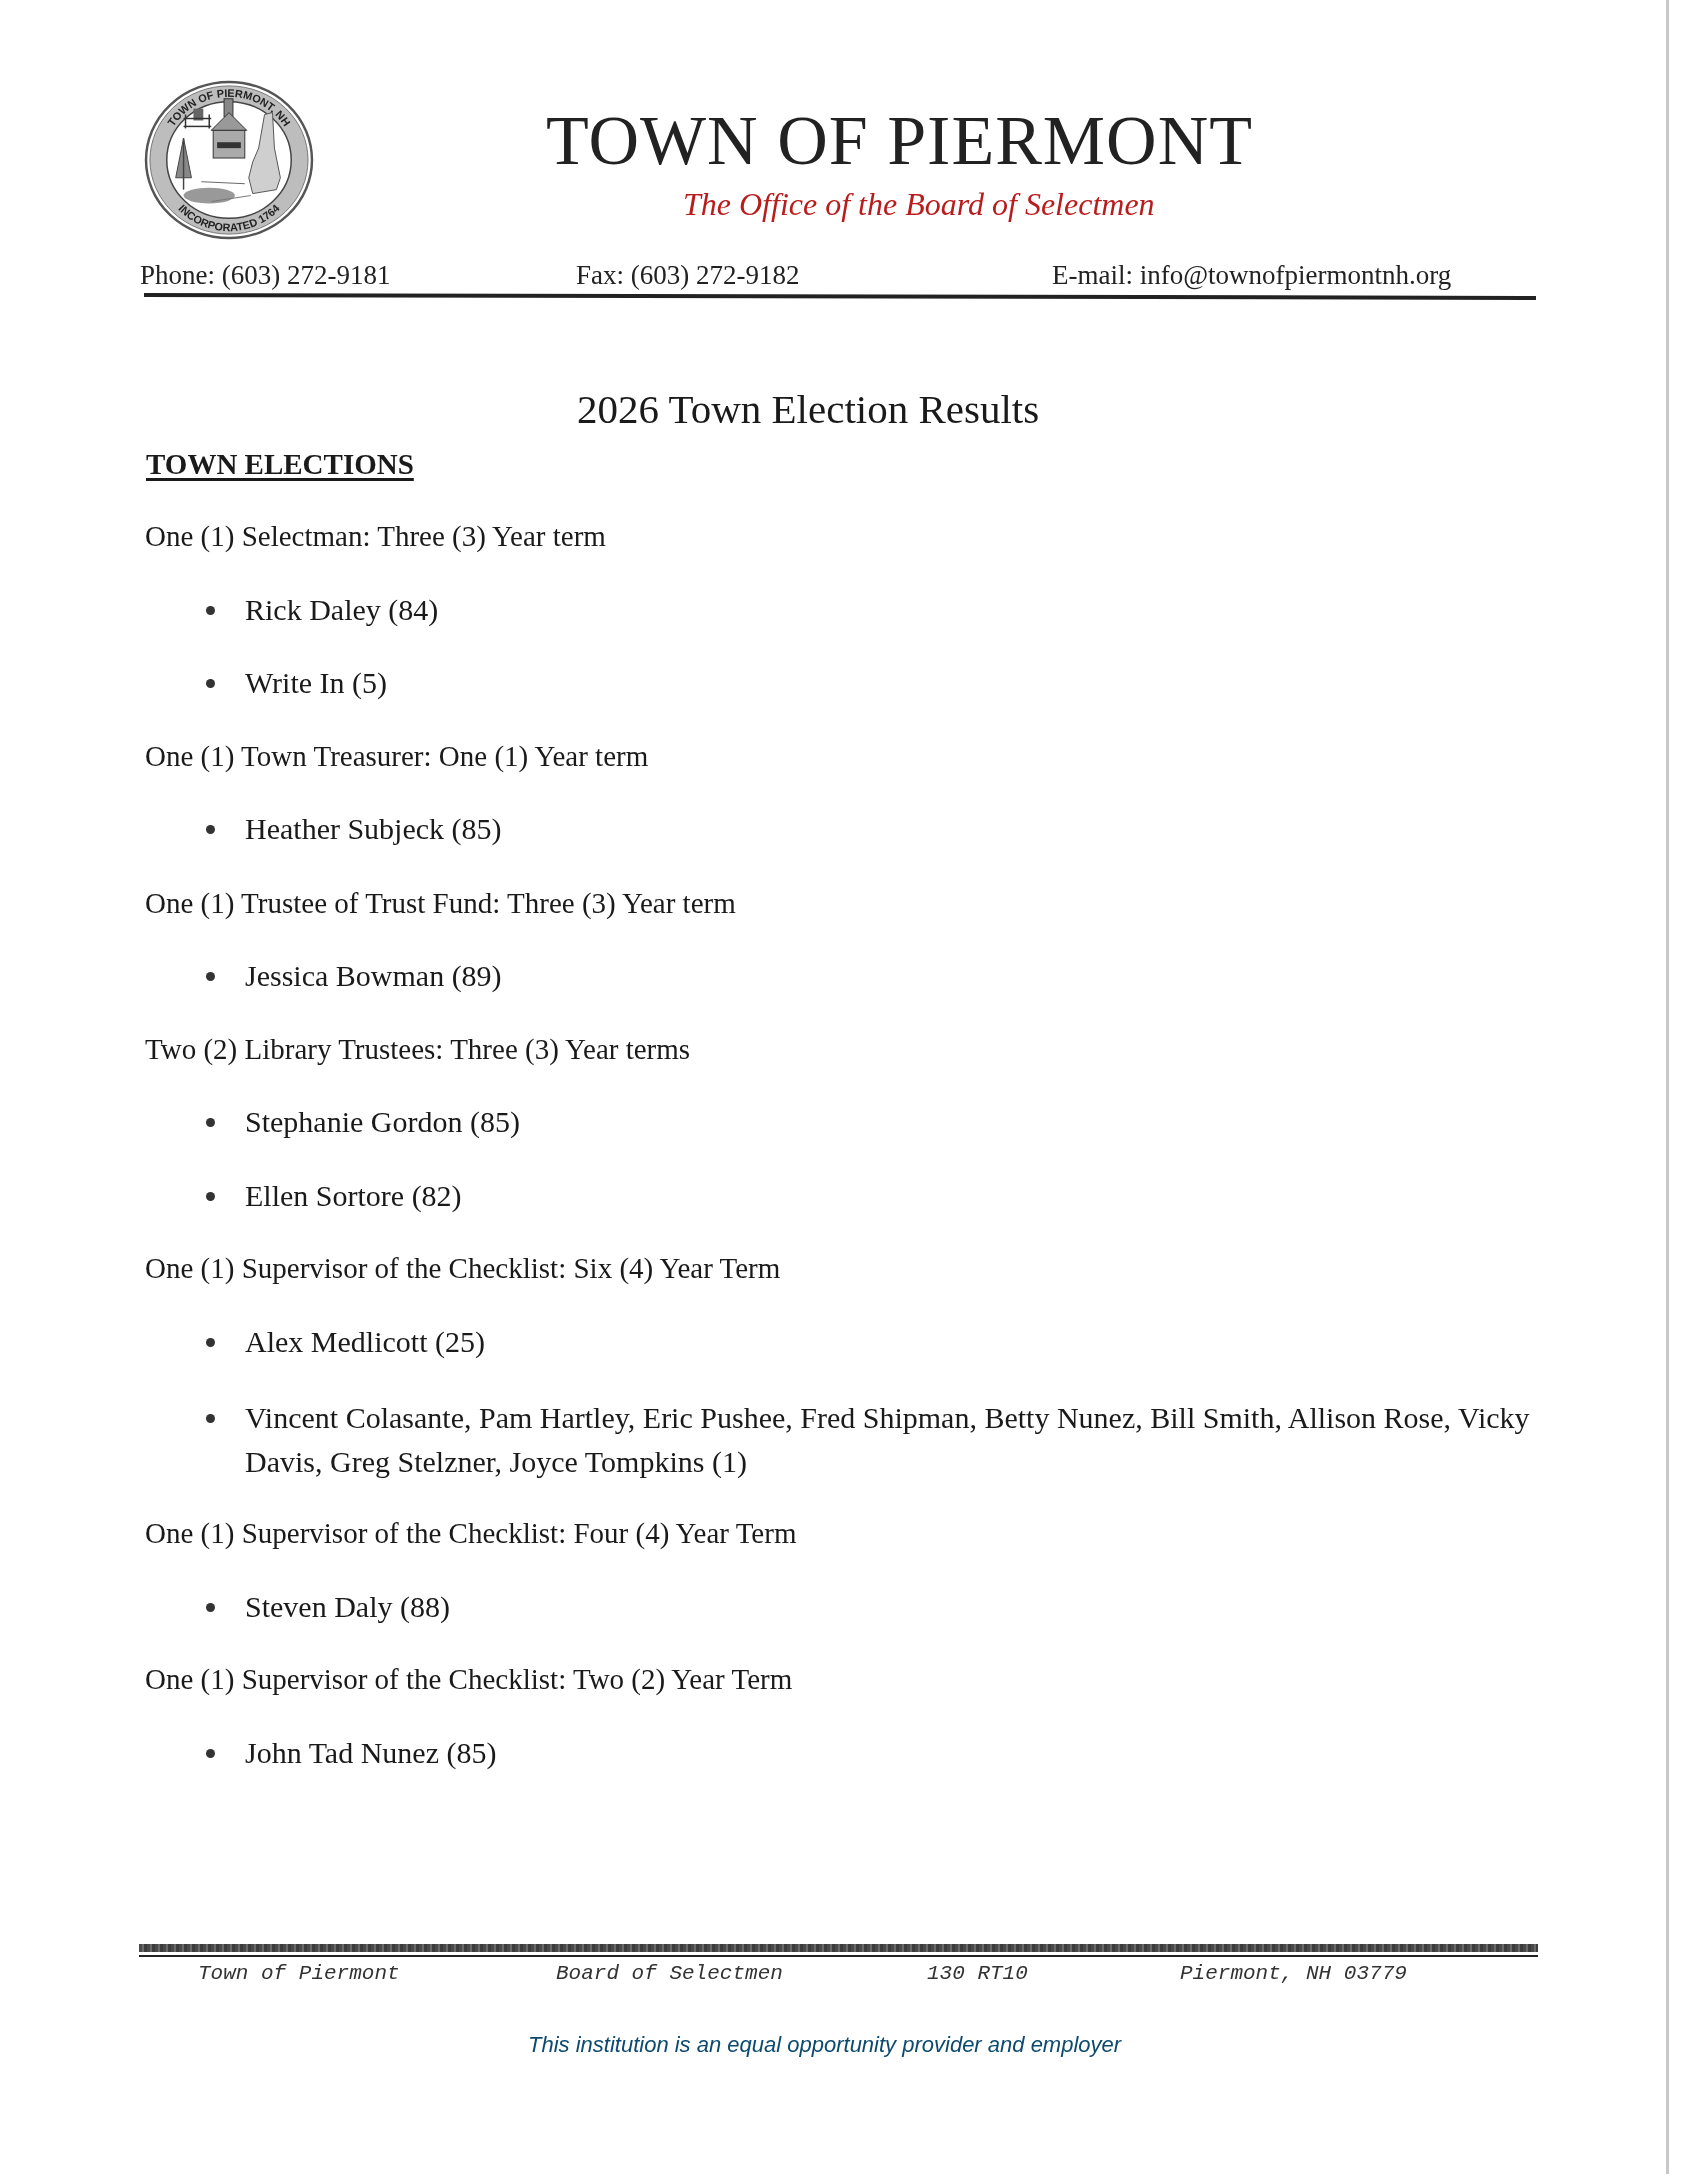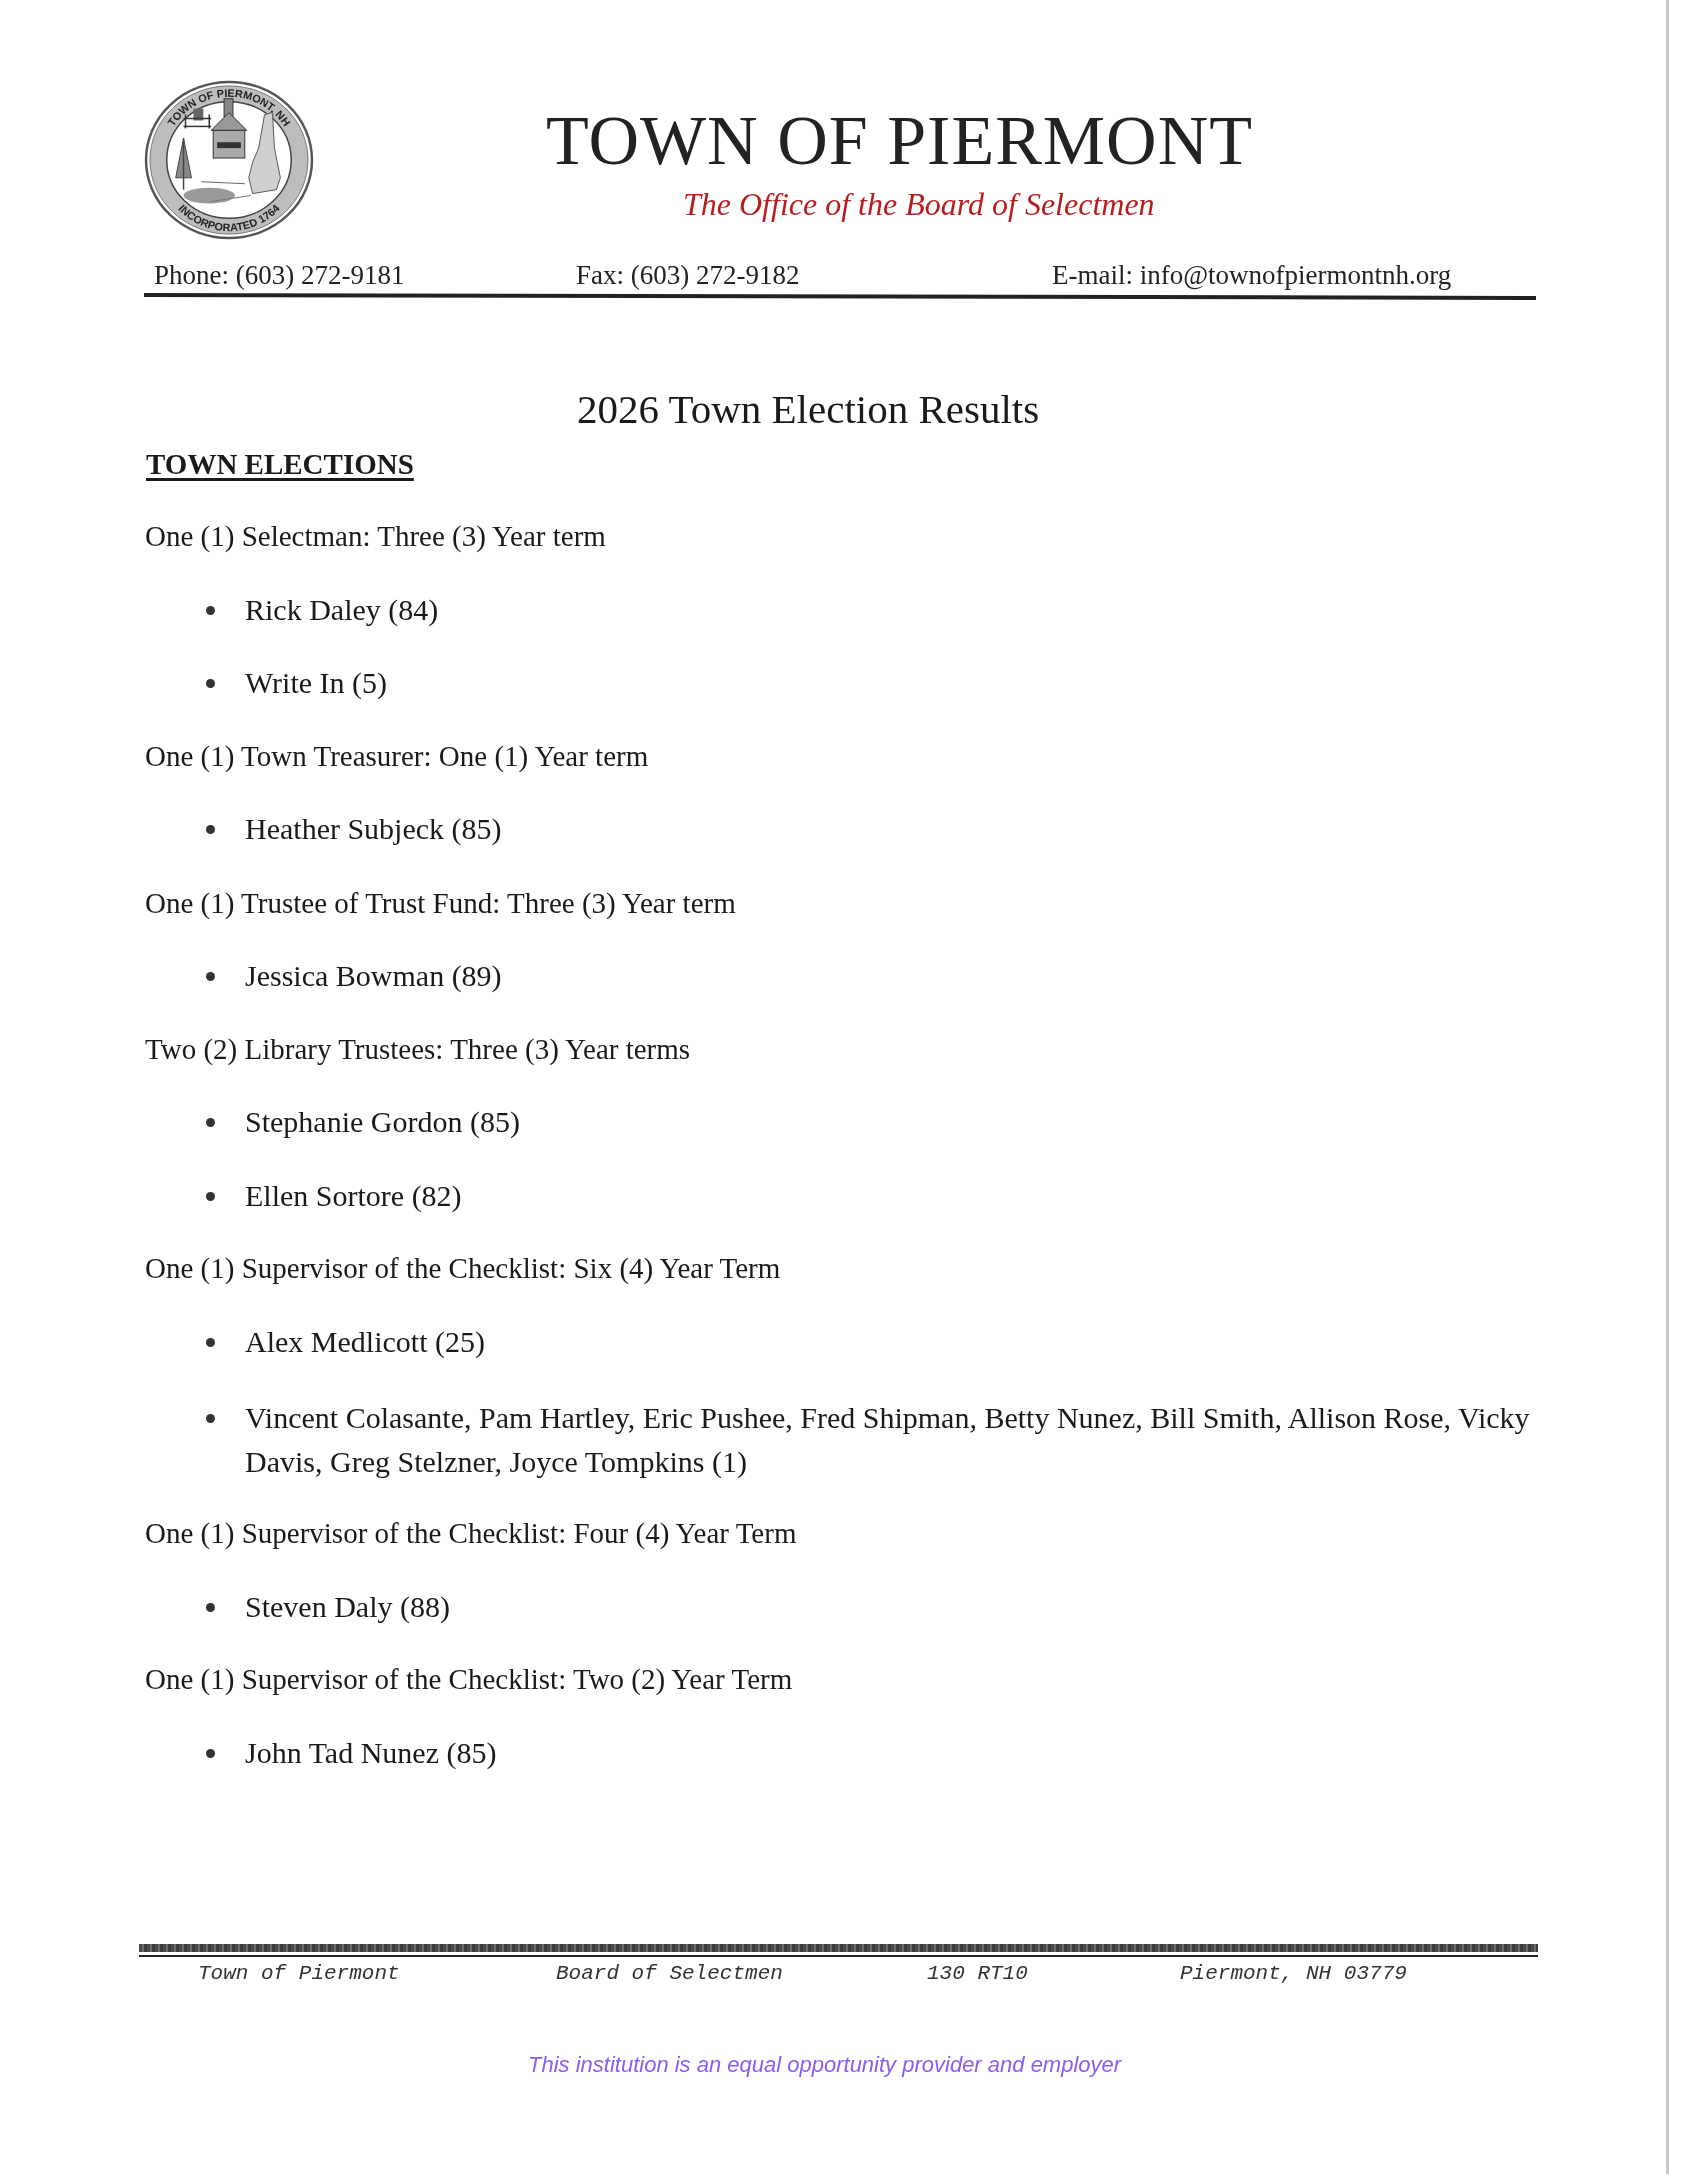--- a/index.html
+++ b/index.html
@@ -7,42 +7,42 @@
   .abs { position: absolute; white-space: nowrap; }
   .serif { font-family: "Liberation Serif", "DejaVu Serif", serif; }
   .sans { font-family: "Liberation Sans", "DejaVu Sans", sans-serif; }
   .mono { font-family: "Liberation Mono", "DejaVu Sans Mono", monospace; }
 
   #seal { left: 142px; top: 79px; width: 174px; height: 162px; }
   #title { left: 546px; top: 103px; font-size: 70px; letter-spacing: 1px; line-height: 75px; color: #222; font-weight: normal; }
   #subtitle { left: 683px; top: 184px; font-size: 32px; font-style: italic; line-height: 40px; color: #b91c1c; }
 
   .contact { top: 259px; font-size: 27px; line-height: 32px; color: #222; }
-  #phone { left: 154px; }
+  #phone { left: 140px; }
   #fax { left: 576px; }
   #email { left: 1052px; }
   #header-rule { left: 144px; top: 293px; width: 1392px; height: 4px; background: #222; transform: rotate(0.12deg); transform-origin: left center; }
 
   #doc-title { left: 577px; top: 360px; font-size: 41px; line-height: 48px; color: #1a1a1a; margin-top: 25px; }
   #section-heading { left: 146px; top: 447px; font-size: 29px; font-weight: bold; line-height: 34px; text-decoration: underline; text-decoration-thickness: 3px; text-underline-offset: 4px; color: #1a1a1a; }
 
   .office { left: 145px; font-size: 29px; line-height: 44px; color: #1a1a1a; }
   .item { left: 201px; font-size: 30px; line-height: 44px; color: #1a1a1a; }
   .item .dot { position: absolute; left: 5px; top: 18px; width: 9px; height: 9px; border-radius: 50%; background: #333; }
   .item .txt { position: absolute; left: 44px; top: 0; white-space: nowrap; }
   .item.wrap .txt { white-space: normal; width: 1307px; }
 
   #footer-bar { left: 139px; top: 1944px; width: 1399px; height: 8px; background: repeating-linear-gradient(90deg, #4a4a4a 0 3px, #6a6a6a 3px 5px, #3c3c3c 5px 8px); }
   #footer-thin { left: 139px; top: 1955px; width: 1399px; height: 2px; background: #222; }
   .foot { top: 1961px; font-size: 21px; font-style: italic; line-height: 26px; color: #333; }
   #foot-1 { left: 198px; }
   #foot-2 { left: 556px; }
   #foot-3 { left: 927px; }
   #foot-4 { left: 1180px; }
-  #statement { left: 528px; top: 2031px; font-size: 22px; font-style: italic; line-height: 28px; color: #8b5cf6; margin-top: 20px; }
+  #statement { left: 528px; top: 2031px; font-size: 22px; font-style: italic; line-height: 28px; color: #0c4a6e; }
 
   #page-edge { left: 1666px; top: 0; width: 3px; height: 2174px; background: #c8c8c8; }
 </style>
 </head>
 <body>
 
 <div id="seal" class="abs">
   <svg width="174" height="162" viewBox="0 0 176 164">
     <defs>
       <path id="sealTopArc" d="M 22 82 A 66 64 0 0 1 154 82"></path>

